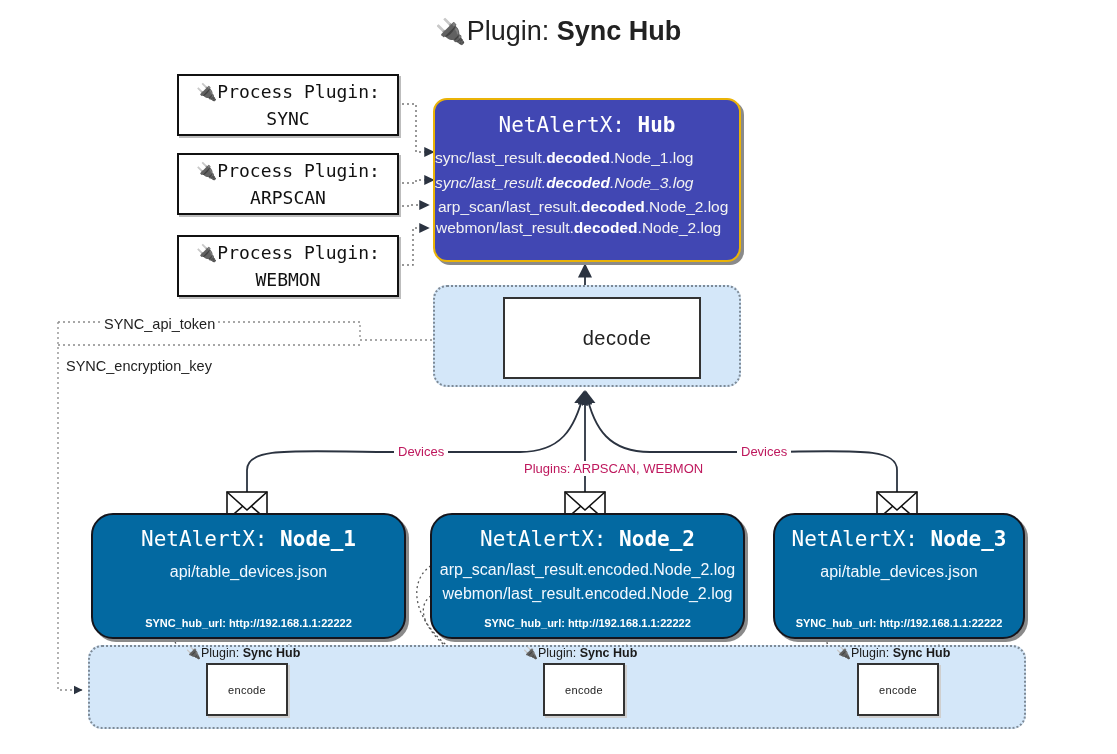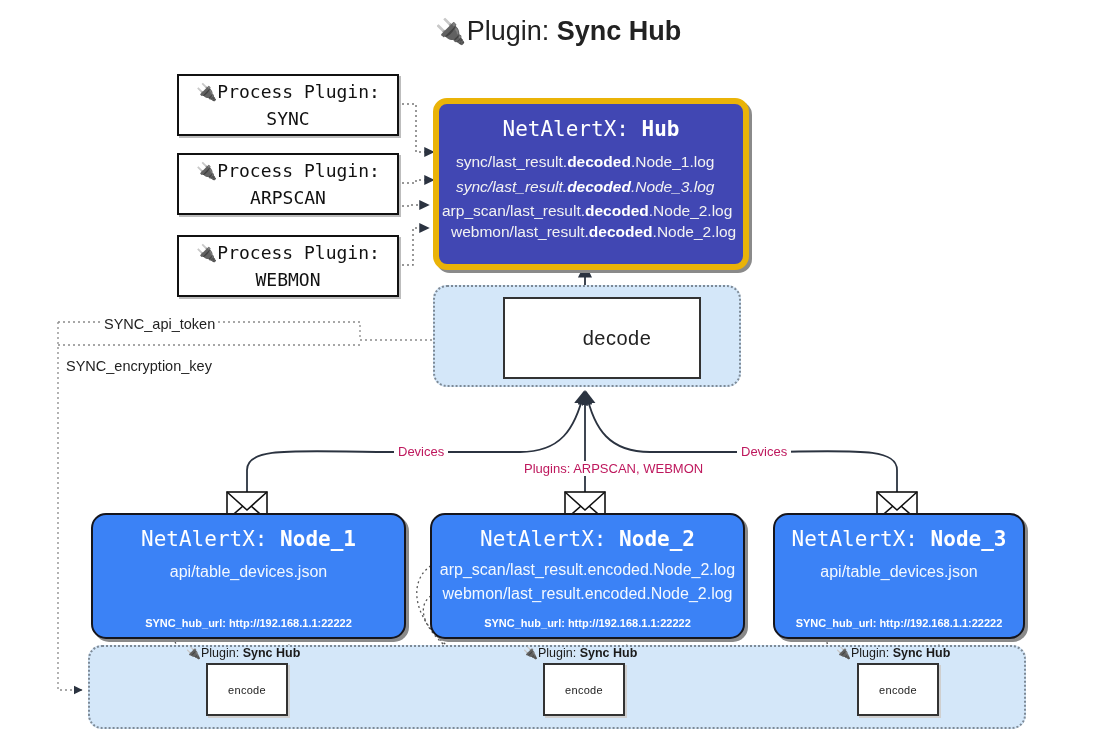--- a/index.html
+++ b/index.html
@@ -18,39 +18,39 @@
   .pbox{position:absolute;background:#fff;border:2px solid #111;
         box-shadow:2px 2px 0 #bdbdbd;
         font-family:"DejaVu Sans Mono","Liberation Mono",monospace;
         font-size:18px;line-height:1.5;color:#111;
         display:flex;flex-direction:column;align-items:center;justify-content:center;}
   .pbox .l1{display:block;white-space:nowrap;text-align:center;}
   .pbox .l2{display:block;}
   .pbox .plug{font-family:"DejaVu Sans",sans-serif;font-size:17px;}
 
   
-  .hub{position:absolute;background:#4147b3;border:6px solid #eab308;border-radius:14px;
+  .hub{position:absolute;background:#4147b3;border:2px solid #eab308;border-radius:14px;
        box-shadow:3px 3px 0 #8a8a8a;color:#fff;overflow:visible;}
   .hub-url{position:absolute;font-size:11px;font-weight:bold;color:#333;
            text-align:center;}
   .hub-title{text-align:center;font-family:"DejaVu Sans Mono","Liberation Mono",monospace;
              font-size:21px;margin-top:13px;letter-spacing:0px;}
   .hub-title b{font-weight:bold;}
-  .hub-line{font-size:15.5px;color:#f2f2f2;padding-left:17px;line-height:1.0;}
+  .hub-line{font-size:15.5px;color:#f2f2f2;padding-left:0;line-height:1.0;}
   .hub-line b{color:#ffffff;font-weight:bold;}
 
   
   .decode-wrap{position:absolute;background:#d4e7f9;border:2px dotted #7d8a97;
                border-radius:14px;}
   .decode-box{position:absolute;background:#fff;border:2px solid #333;
               display:flex;align-items:center;justify-content:center;
               font-size:20px;color:#222;letter-spacing:.5px;}
 
   
-  .node{position:absolute;background:#3b82f6;border:2px solid #15151c;border-radius:15px;
+  .node{position:absolute;background:#0369a1;border:2px solid #15151c;border-radius:22px;
         box-shadow:3px 3px 0 #8a8a8a;color:#fff;}
   .node-title{text-align:center;font-family:"DejaVu Sans Mono","Liberation Mono",monospace;
               font-size:21px;margin-top:12px;}
   .node-title b{font-weight:bold;}
   .node-line{text-align:center;font-size:16px;color:#f4f9ff;margin-top:12px;}
   .node-foot{text-align:center;font-size:11px;font-weight:bold;color:#ffffff;
              position:absolute;left:0;right:0;bottom:8px;margin-top:41px;}
 
   
   .enc-wrap{position:absolute;background:#d4e7f9;border:2px dotted #7d8a97;
@@ -157,21 +157,21 @@
     <div style="margin-top:13px;">
       <div class="hub-line" style="margin-bottom:9px;">
         <span>sync/last_result.</span><b>decoded</b><span>.Node_1.log</span>
       </div>
       <div class="hub-line" style="margin-bottom:9px;font-style:italic;">
         <span>sync/last_result.</span><b>decoded</b><span>.Node_3.log</span>
       </div>
       <div class="hub-line" style="margin-bottom:5px;padding-left:3px;">
         <span>arp_scan/last_result.</span><b>decoded</b><span>.Node_2.log</span>
       </div>
-      <div class="hub-line" style="padding-left:12px;">
+      <div class="hub-line" style="padding-left:1px;">
         <span>webmon/last_result.</span><b>decoded</b><span>.Node_2.log</span>
       </div>
     </div>
   </div>
 
   <div class="decode-wrap" style="left:433px;top:285px;width:304px;height:98px;"></div>
   <div class="decode-box" style="left:503px;top:297px;width:164px;height:78px;padding-left:30px;">decode</div>
 
   <div class="tok" style="left:101px;top:316px;">SYNC_api_token</div>
   <div class="tok" style="left:63px;top:358px;">SYNC_encryption_key</div>

